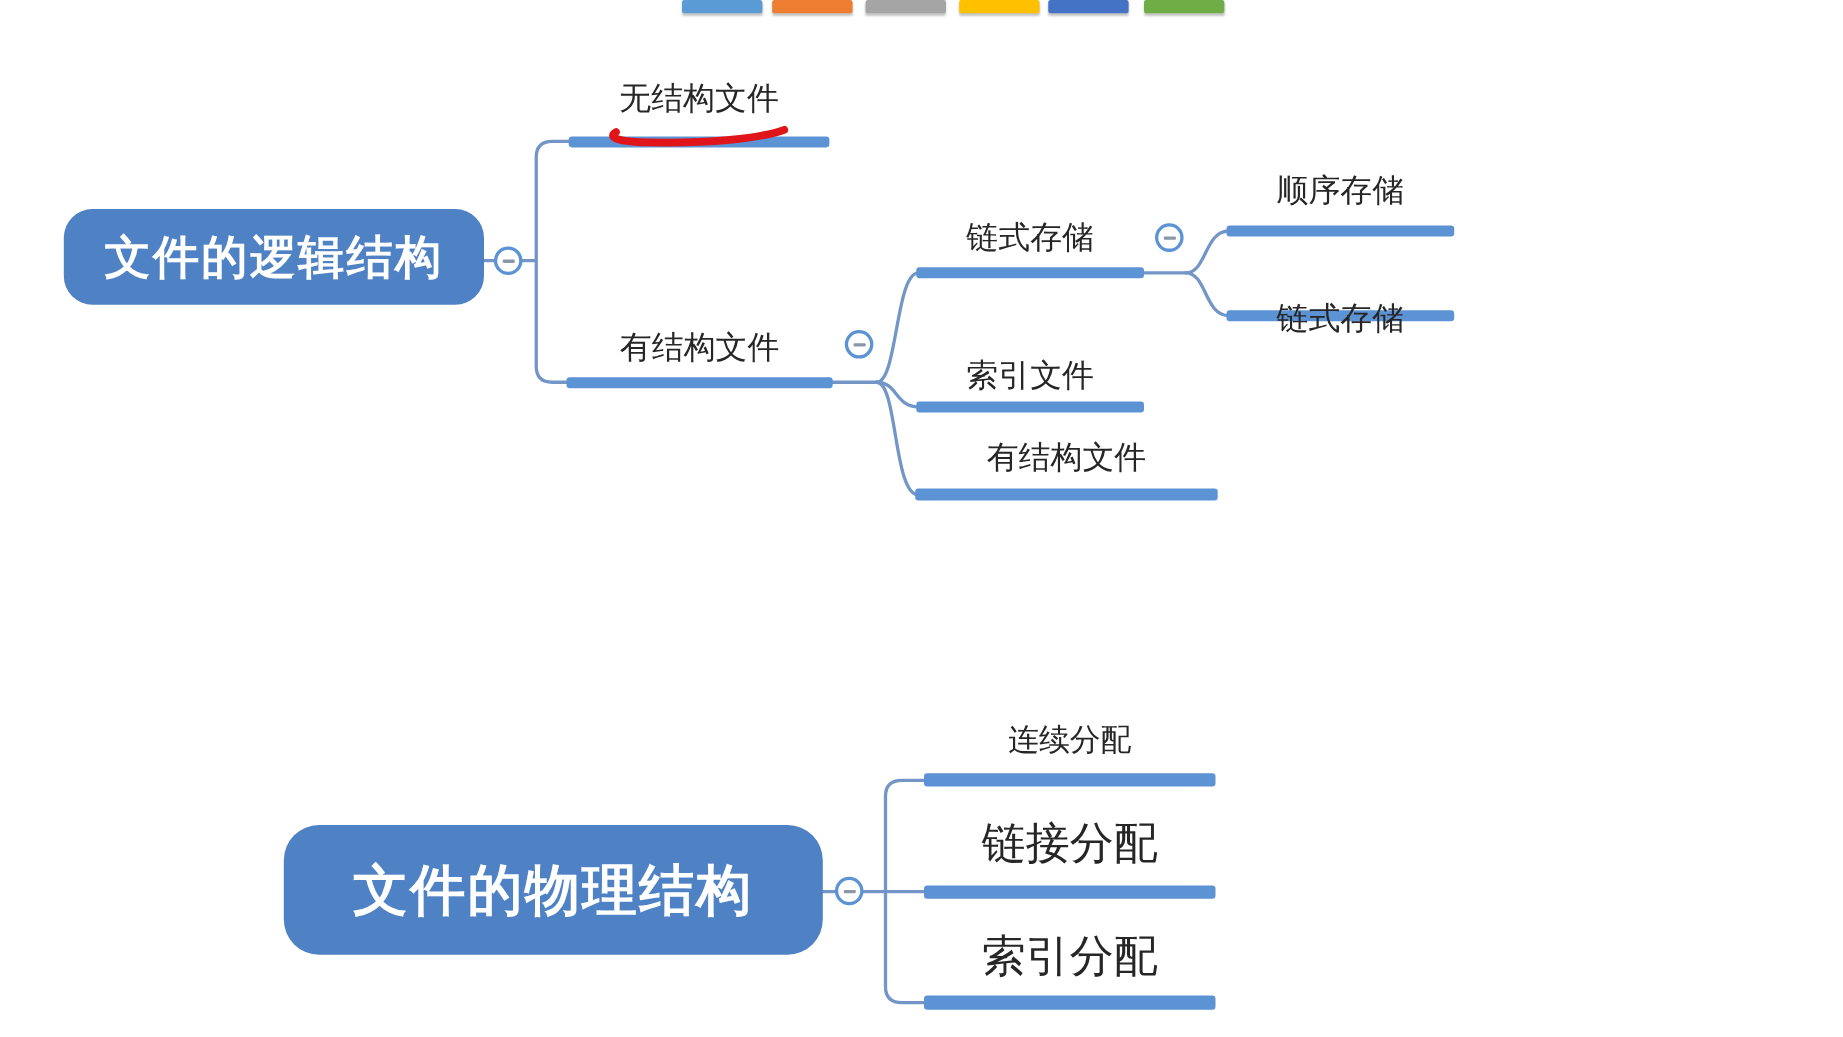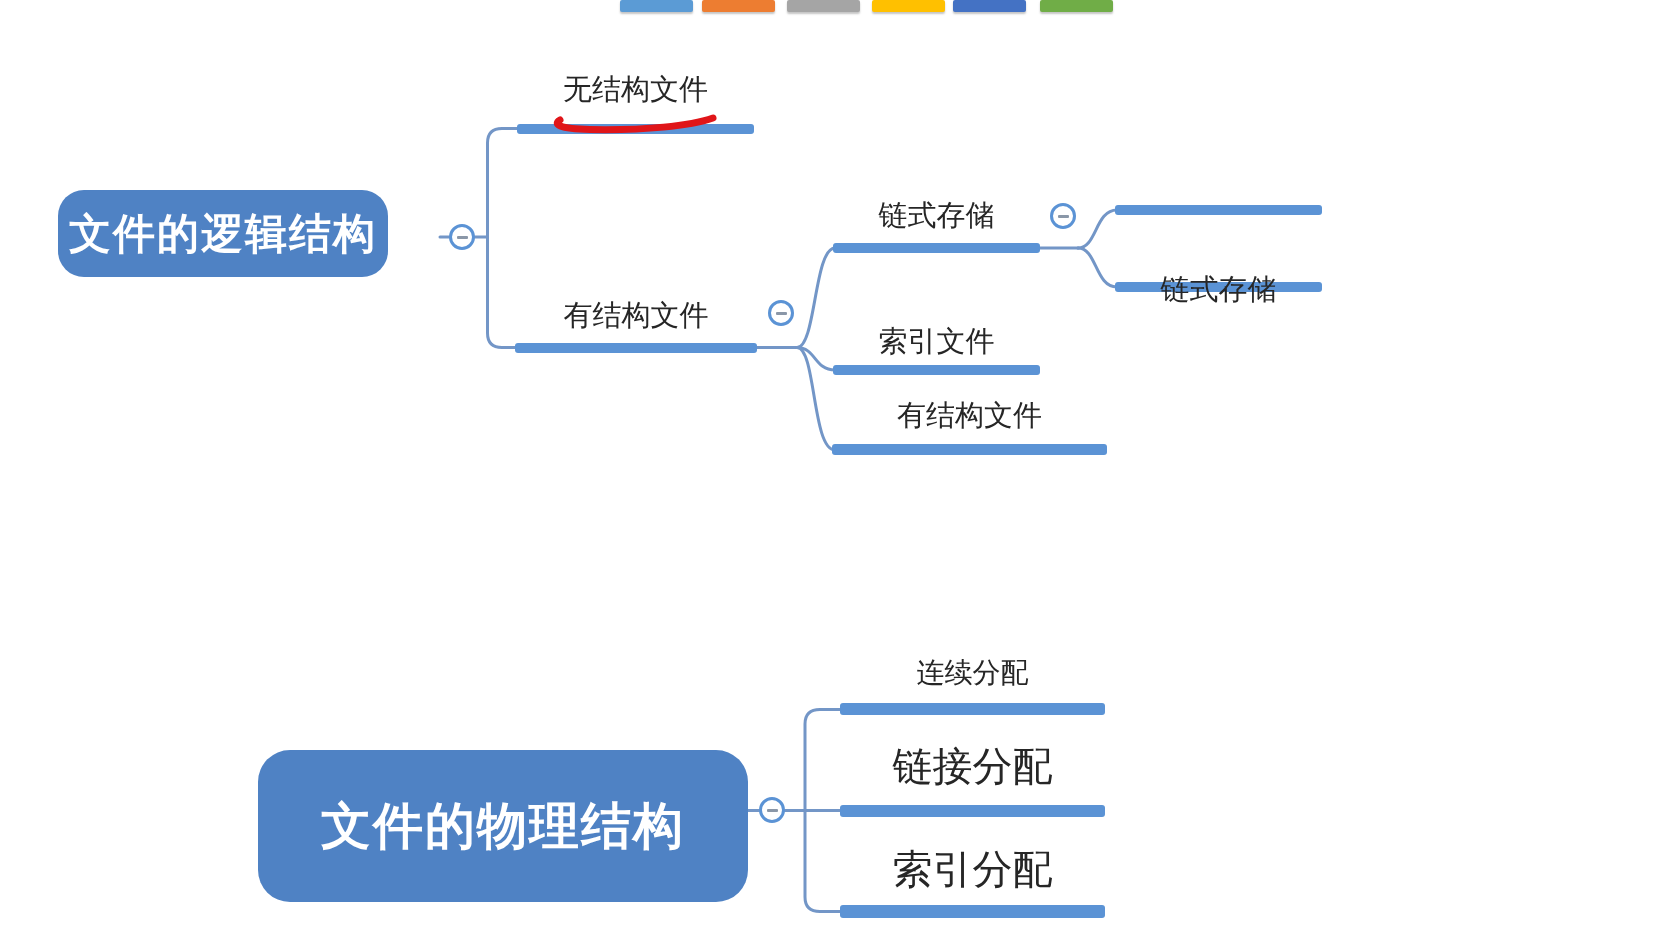--- a/index.html
+++ b/index.html
@@ -11,22 +11,22 @@
   .swatch{position:absolute;top:0;height:12px;width:73px;border-radius:2px;
           box-shadow:0 2px 2px rgba(90,90,90,.35);}
   
   .wires,.scribble{position:absolute;left:0;top:0;pointer-events:none;}
   .wires{z-index:1;}
   .scribble{z-index:4;}
   
   .root-topic{position:absolute;z-index:2;background:#4F82C4;color:#fff;
       display:flex;align-items:center;justify-content:center;
       font-weight:bold;letter-spacing:2px;}
-  .root-logical{left:58px;top:190px;width:330px;height:87px;border-radius:26px;font-size:42px;}
-  .root-physical{left:258px;top:750px;width:490px;height:152px;border-radius:32px;font-size:50px;}
+  .root-logical{left:58px;top:190px;width:382px;height:87px;border-radius:26px;font-size:42px;}
+  .root-physical{left:258px;top:750px;width:490px;height:118px;border-radius:32px;font-size:50px;}
   
   .tlabel{position:absolute;z-index:3;color:#262626;text-align:center;
       display:flex;align-items:flex-end;justify-content:center;font-weight:500;}
   .tbar{position:absolute;z-index:2;background:#5B93D5;border-radius:3px;}
   
   .collapse{position:absolute;z-index:5;width:26px;height:26px;border-radius:50%;
       background:#fff;border:3px solid #5B93D5;box-sizing:border-box;
       display:flex;align-items:center;justify-content:center;cursor:pointer;}
   .dash{width:11px;height:3px;background:#8A97A8;border-radius:1px;}
 </style>
@@ -83,20 +83,21 @@
   <div class="collapse" style="left:1050px;top:203px;">
     <div class="dash"></div>
   </div>
 
   <div class="tlabel" style="left:833px;top:322px;width:207px;height:40px;font-size:29px;">索引文件</div>
   <div class="tbar" style="left: 833px; top: 365px; width: 207px; height: 10px; background: rgb(91, 147, 213);"></div>
 
   <div class="tlabel" style="left:832px;top:396px;width:275px;height:40px;font-size:29px;">有结构文件</div>
   <div class="tbar" style="left: 832px; top: 444px; width: 275px; height: 11px; background: rgb(91, 147, 213);"></div>
 
+  <div class="tlabel" style="left:1115px;top:152px;width:207px;height:42px;font-size:29px;">顺序存储</div>
   <div class="tbar" style="left: 1115px; top: 205px; width: 207px; height: 10px; background: rgb(91, 147, 213);"></div>
 
   <div class="tlabel" style="left:1115px;top:240px;width:207px;height:42px;font-size:29px;margin-top:28px;">链式存储</div>
   <div class="tbar" style="left: 1115px; top: 282px; width: 207px; height: 10px; background: rgb(91, 147, 213);"></div>
 
   <svg class="scribble" width="1675" height="943" viewBox="0 0 1675 943">
     <path d="M560,120 C553,124 558,129 590,129.5 C645,130.5 690,126 713,118" fill="none" stroke="#E01519" stroke-width="7" stroke-linecap="round"></path>
   </svg>
 
   <div class="root-topic root-physical" style="background: rgb(79, 130, 196);">

